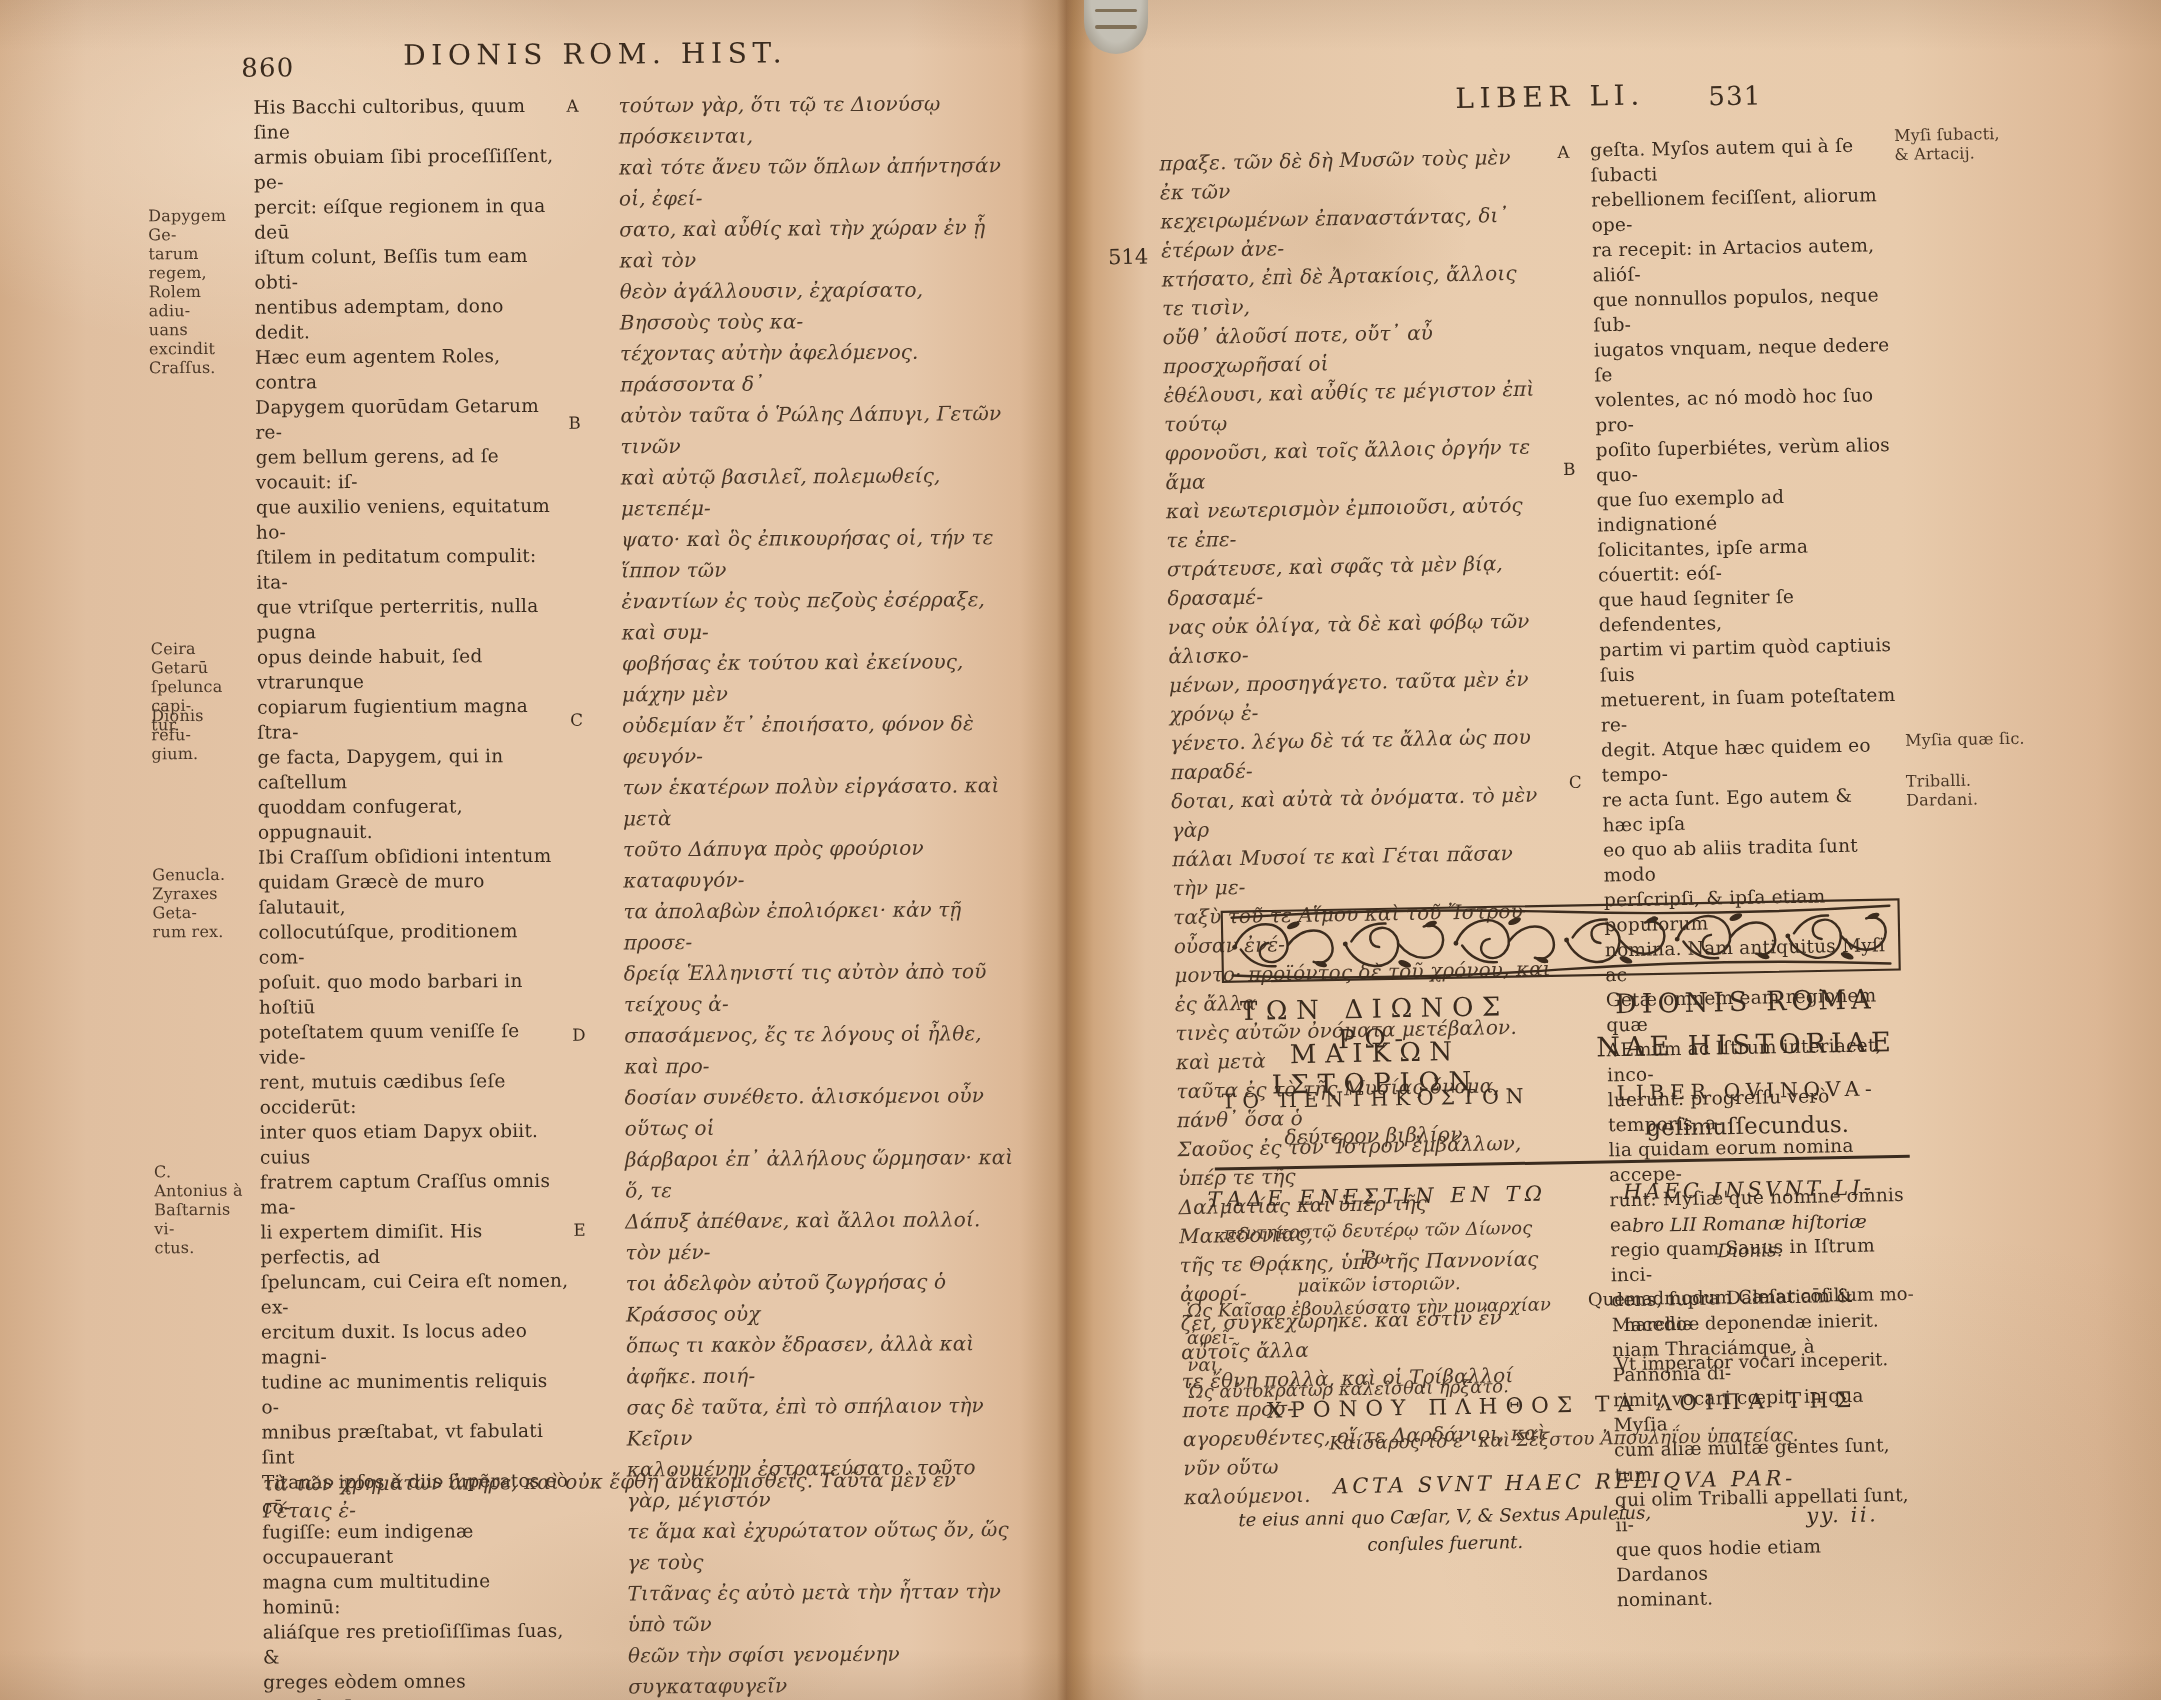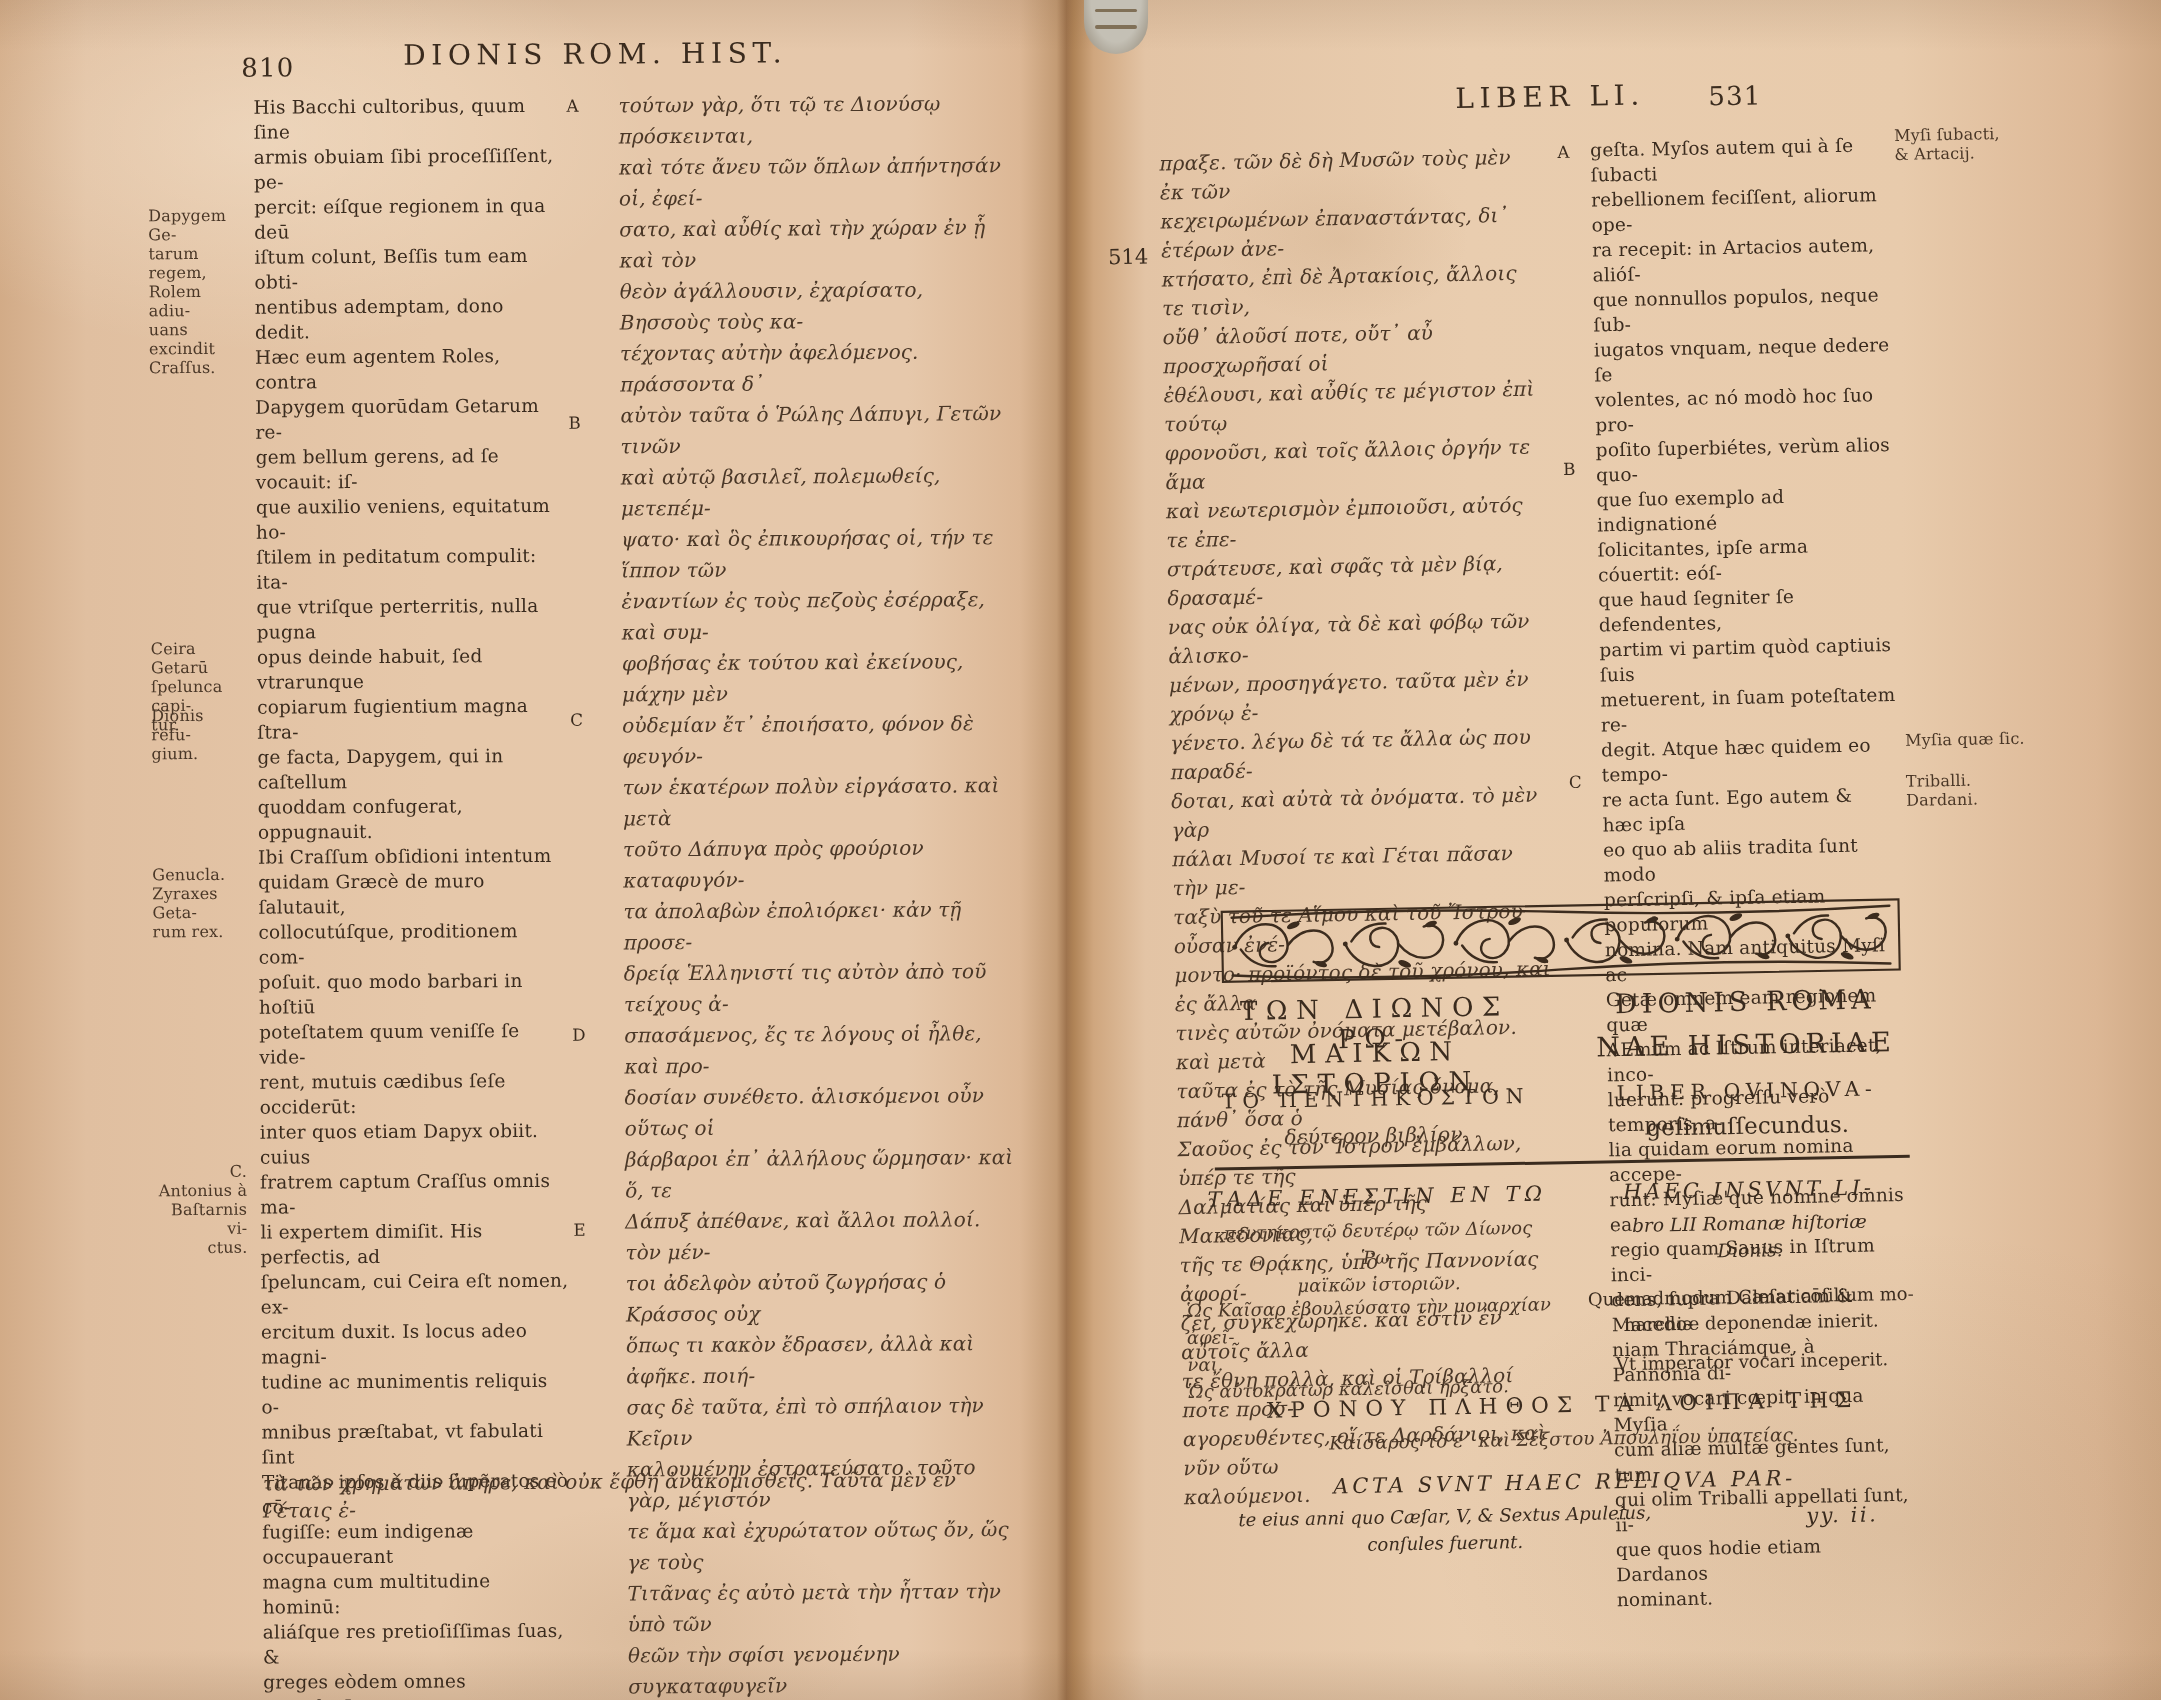--- a/index.html
+++ b/index.html
@@ -87,38 +87,38 @@
 <div id="photo">
   <div id="paper"></div>
 
   <div id="spine-notch">
     <span class="thread" style="top:8.6px"></span>
     <span class="thread" style="top:25px"></span>
   </div>
 
   <div class="page-inner" id="left-page-content">
 
-    <div class="abs pagenum" style="left:246px;top:51px;">810</div>
+    <div class="abs pagenum" style="left:246px;top:51px;">860</div>
 
     <div class="abs runhead" style="left:408px;top:38px;">DIONIS ROM. HIST.</div>
 
     <div class="abs margin-note pre" style="left:152px;top:204px;width:93px;">Dapygem Ge-
 tarum regem,
 Rolem adiu-
 uans excindit
 Craſſus.</div>
     <div class="abs margin-note pre" style="left:152px;top:637px;width:93px;">Ceira Getarū
 ſpelunca capi-
 tur.</div>
     <div class="abs margin-note pre" style="left:152px;top:704px;width:93px;">Dionis refu-
 gium.</div>
     <div class="abs margin-note pre" style="left:152px;top:863px;width:93px;">Genucla.
 Zyraxes Geta-
 rum rex.</div>
-    <div class="abs margin-note pre" style="left:152px;top:1160px;width:93px;text-align:right;">C. Antonius à
+    <div class="abs margin-note pre" style="left:152px;top:1160px;width:93px;">C. Antonius à
 Baſtarnis vi-
 ctus.</div>
 
     <div class="abs latin-col pre" style="left:258px;top:93px;width:309px;">His Bacchi cultoribus, quum ſine
 armis obuiam ſibi proceſſiſſent, pe-
 percit: eíſque regionem in qua deū
 iſtum colunt, Beſſis tum eam obti-
 nentibus ademptam, dono dedit.
 Hæc eum agentem Roles, contra
 Dapygem quorūdam Getarum re-

